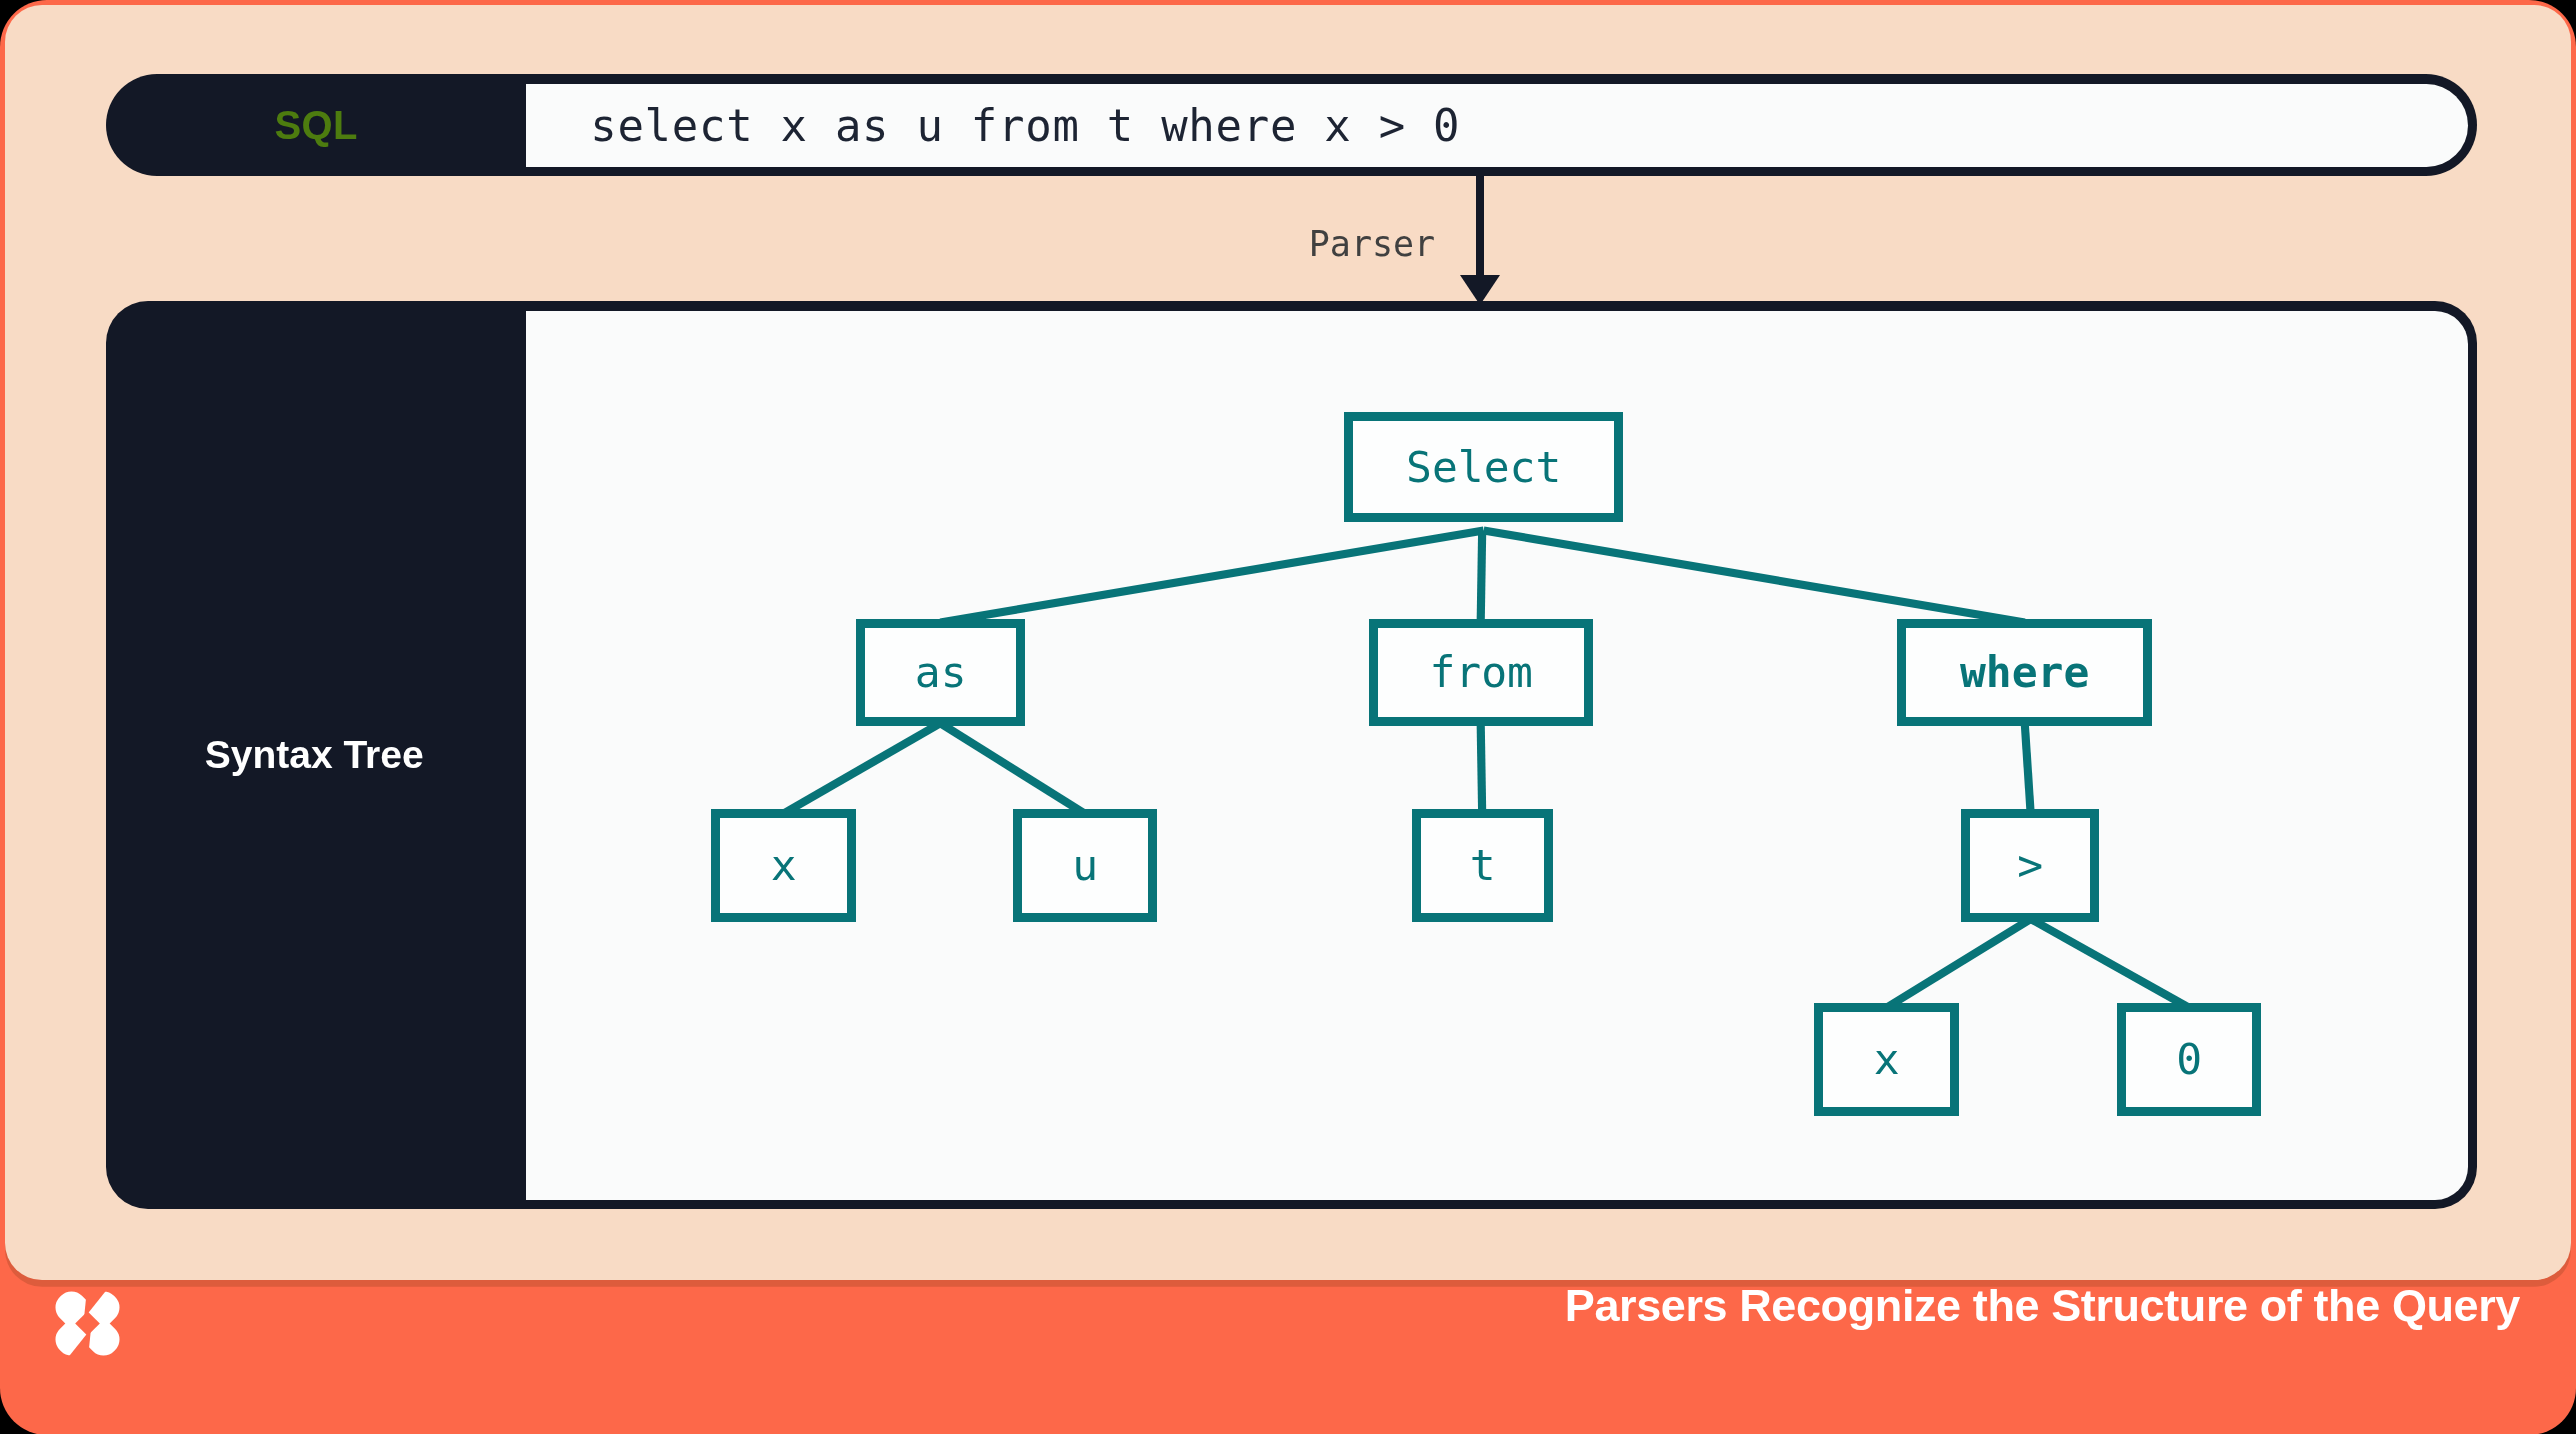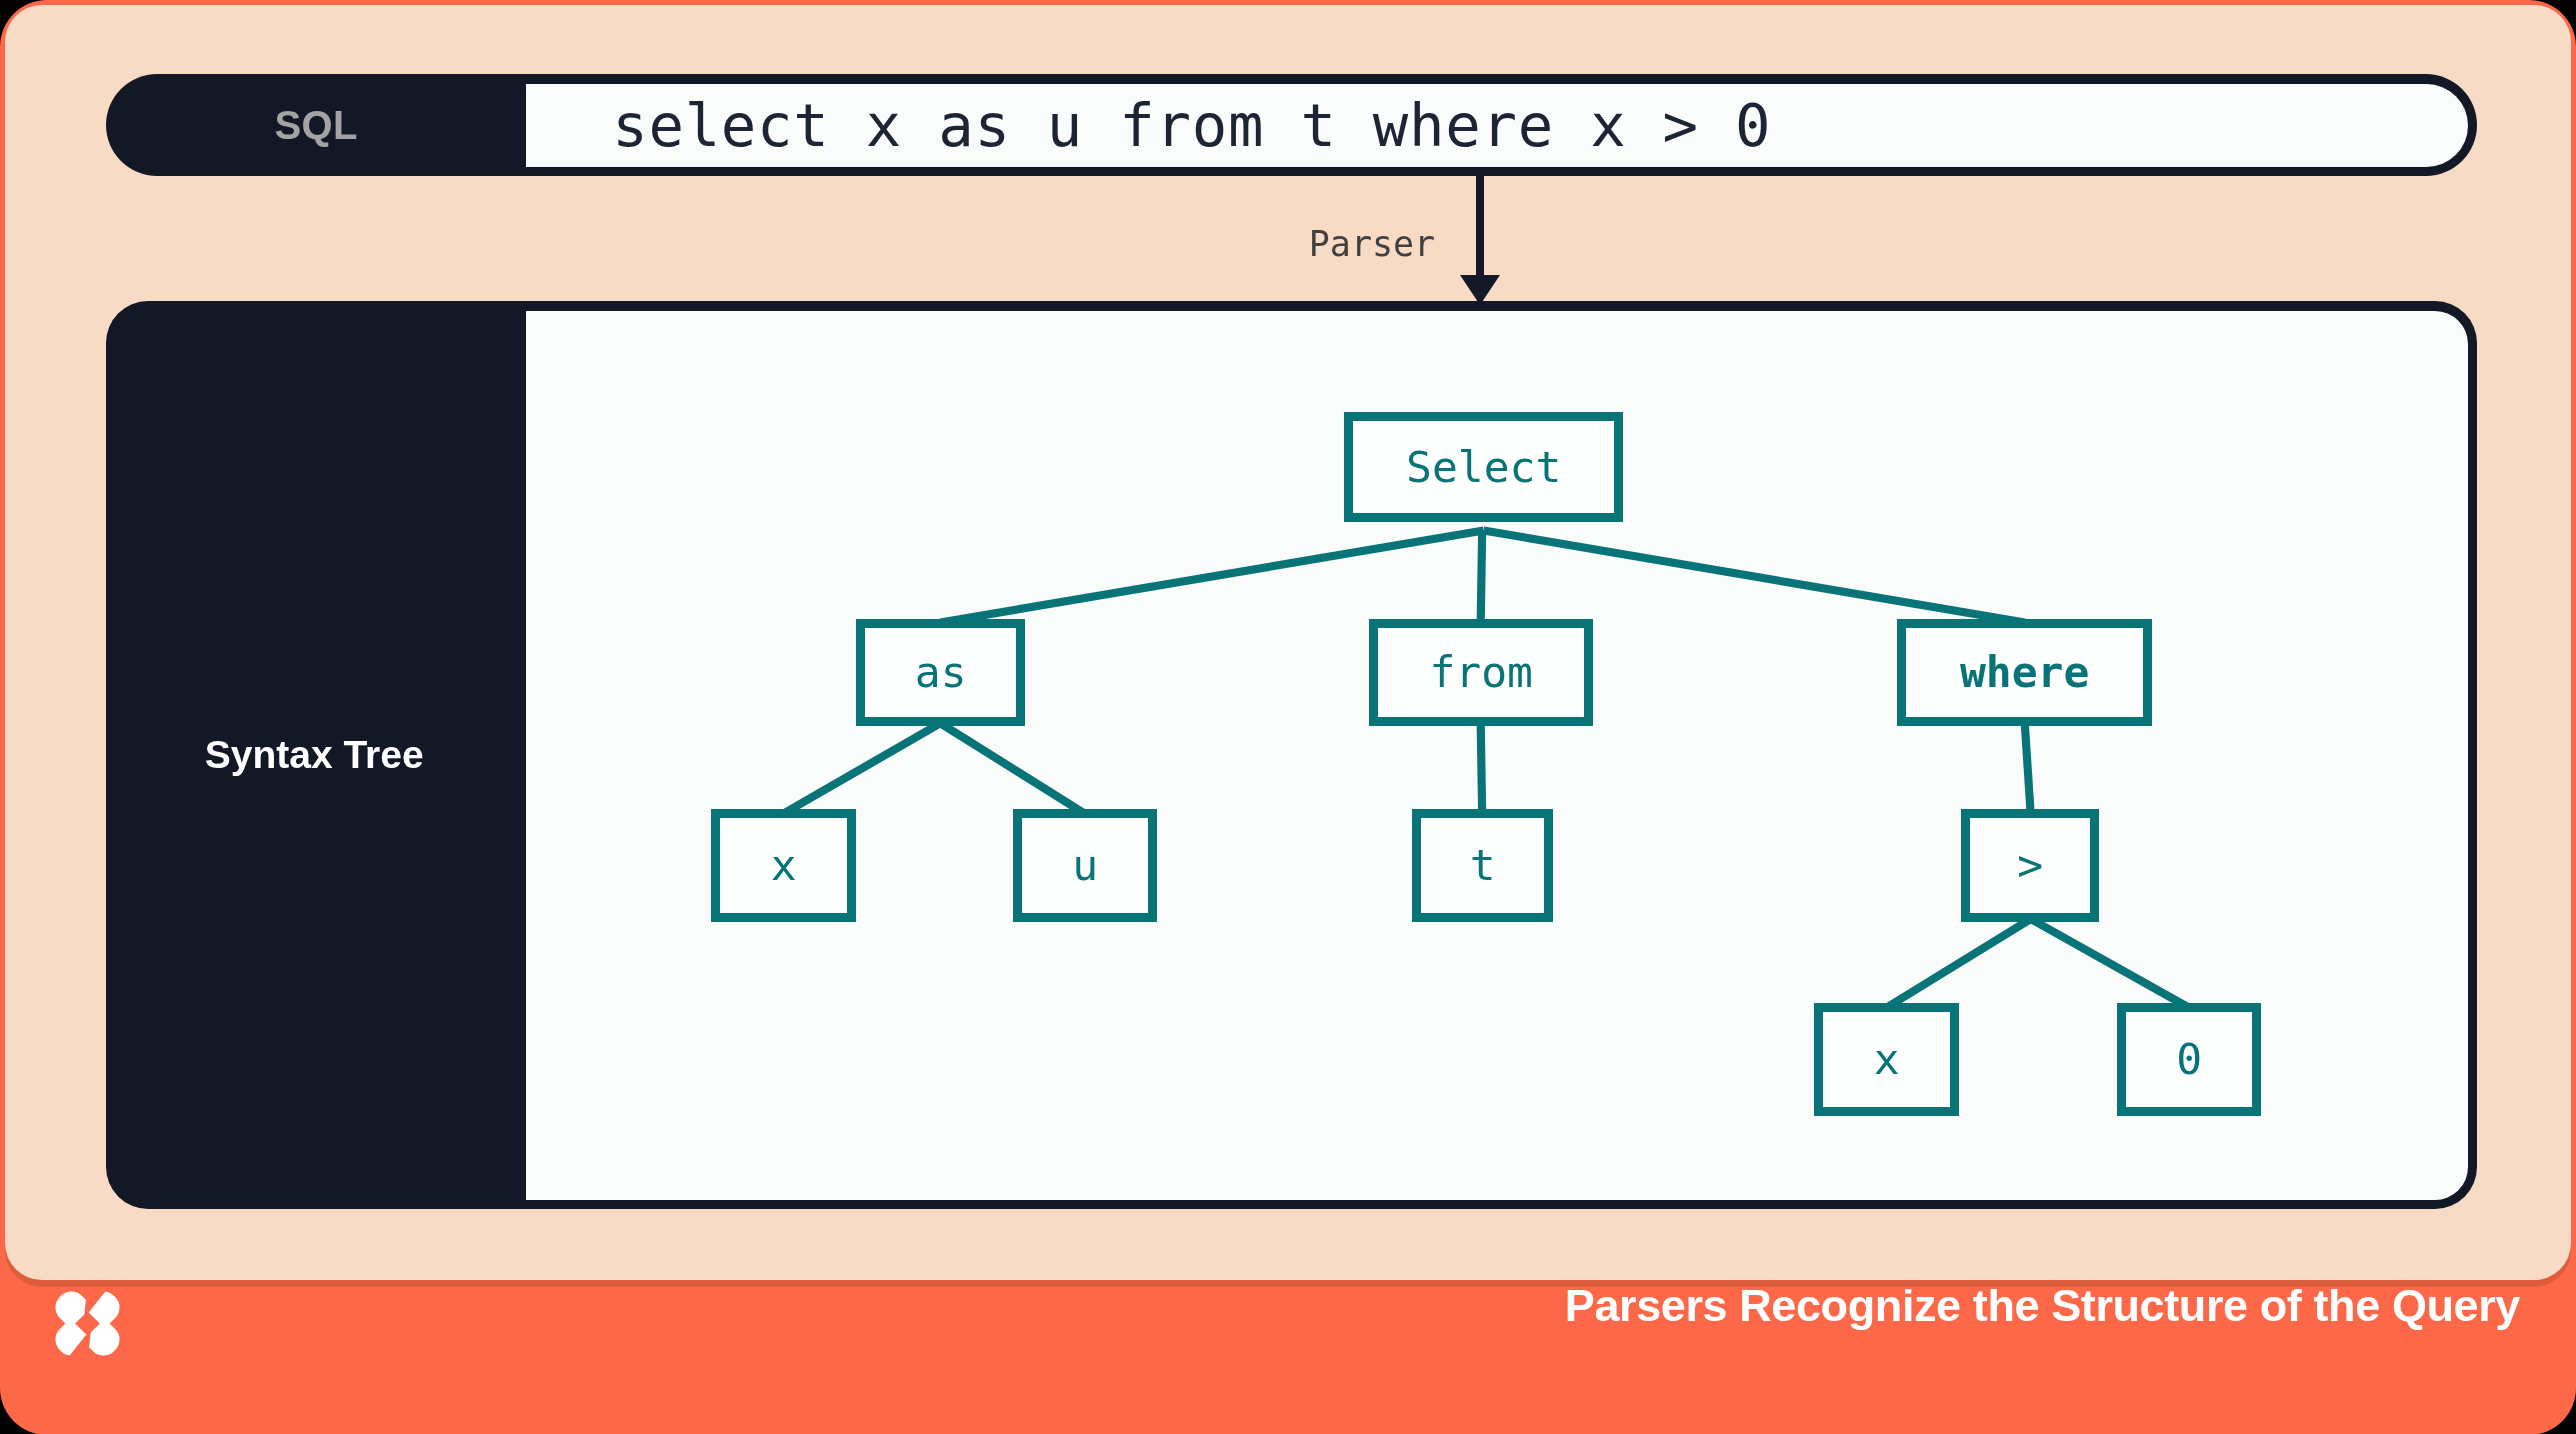--- a/index.html
+++ b/index.html
@@ -13,25 +13,25 @@
     position:absolute;left:5.2px;top:5.2px;width:2566px;height:1275px;
     background:#f8dbc5;border-radius:37px;
     box-shadow:0 6.7px 0 0 rgba(140,60,30,0.28);
   }
 
   
   .sql-pill{position:absolute;left:106px;top:74px;width:2371px;height:102px;
     background:#131826;border-radius:51px;}
   .sql-pill .pill-label{position:absolute;left:0;top:0;width:420px;height:100%;
     display:flex;align-items:center;justify-content:center;
-    color:#a3a3a3;font-weight:700;font-size:40px;letter-spacing:0.4px;}
+    color:#4d7c0f;font-weight:700;font-size:40px;letter-spacing:0.4px;}
   .sql-pill .pill-value{position:absolute;left:420px;top:9.6px;right:9.6px;bottom:9.6px;
     background:#fafbfb;border-radius:0 42px 42px 0;
-    display:flex;align-items:center;padding-left:86px;box-sizing:border-box;
-    font-family:"DejaVu Sans Mono",monospace;font-size:59px;color:#1d2433;letter-spacing:0.7px;}
+    display:flex;align-items:center;padding-left:64px;box-sizing:border-box;
+    font-family:"DejaVu Sans Mono",monospace;font-size:44px;color:#1d2433;letter-spacing:0.7px;}
 
   
   .parser-label{position:absolute;right:1131px;top:225px;
     font-family:"DejaVu Sans Mono",monospace;font-size:35px;color:#404040;}
   .arrow-line{position:absolute;left:1476px;top:176px;width:8.2px;height:101px;background:#131826;}
   .arrow-head{position:absolute;left:1461px;top:275px;width:0;height:0;
     border-left:20px solid transparent;border-right:20px solid transparent;
     border-top:30px solid #131826;}
 
   

